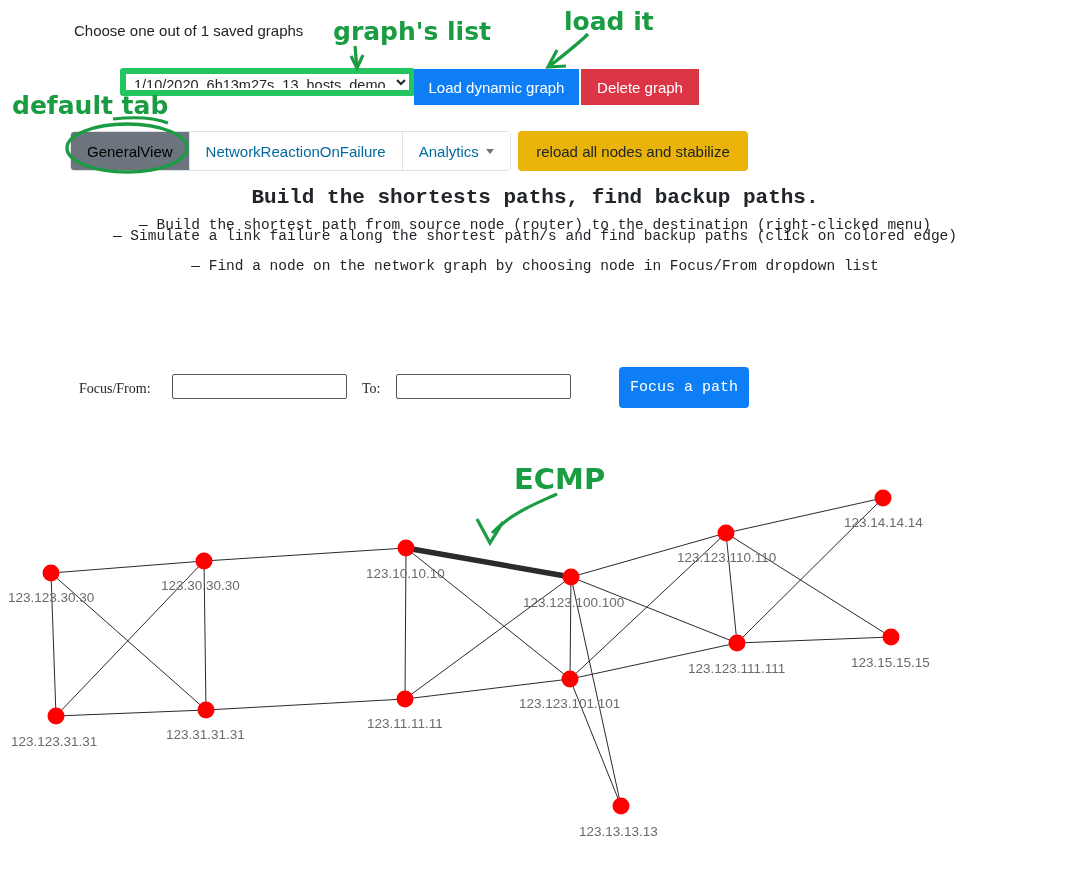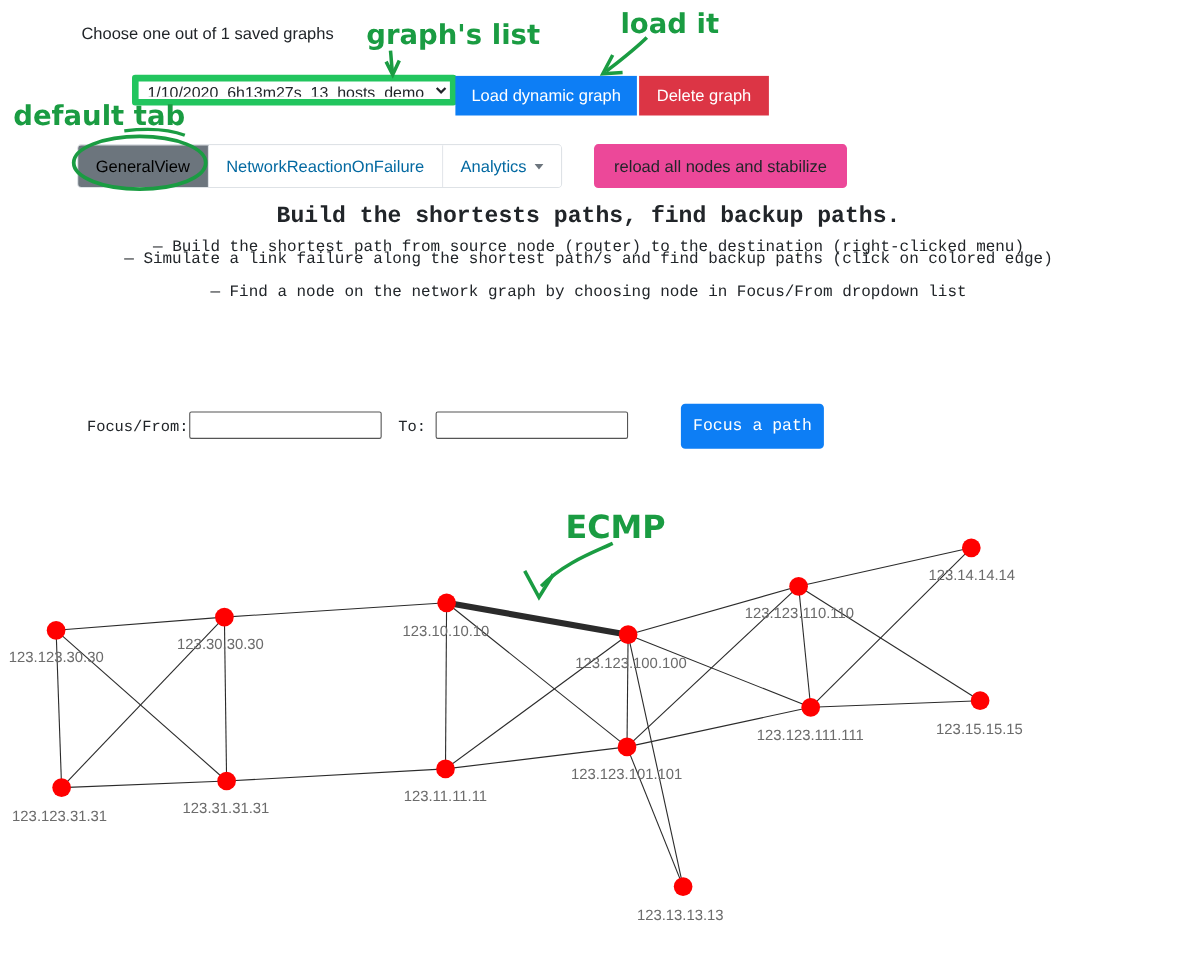--- a/index.html
+++ b/index.html
@@ -73,43 +73,42 @@
   .caret{
     display:inline-block;margin-left:7px;
     width:0;height:0;
     border-left:4px solid transparent;
     border-right:4px solid transparent;
     border-top:5px solid #6c757d;
   }
   .btn-reload{
     position:absolute;left:518px;top:131px;
     width:230px;height:40px;
-    background:#ec4899;color:#212529;
+    background:#eab308;color:#212529;
     font-size:15px;
     border:none;border-radius:4px;
     cursor:pointer;
-    margin-left:22px;
   }
 
   
   .instr{
     position:absolute;left:0;right:0;
     text-align:center;
     font-family:"Liberation Mono", monospace;
     color:#212529;
   }
   .instr-title{top:186px;font-size:21px;font-weight:bold;}
   .instr-l1{top:217px;font-size:14.5px;}
   .instr-l2{top:228px;font-size:14.5px;}
   .instr-l3{top:258px;font-size:14.5px;}
 
   
   .form-label{
     position:absolute;
-    font-family:Liberation Mono, monospace;
+    font-family:Liberation Serif, serif;
     font-size:14px;color:#212529;
   }
   .lbl-focus{left:79px;top:381px;}
   .lbl-to{left:362px;top:381px;}
   .txtin{
     position:absolute;height:25px;
     background:#fff;
     border:1px solid #555;
     border-radius:2px;
     font-family:"Liberation Mono", monospace;

